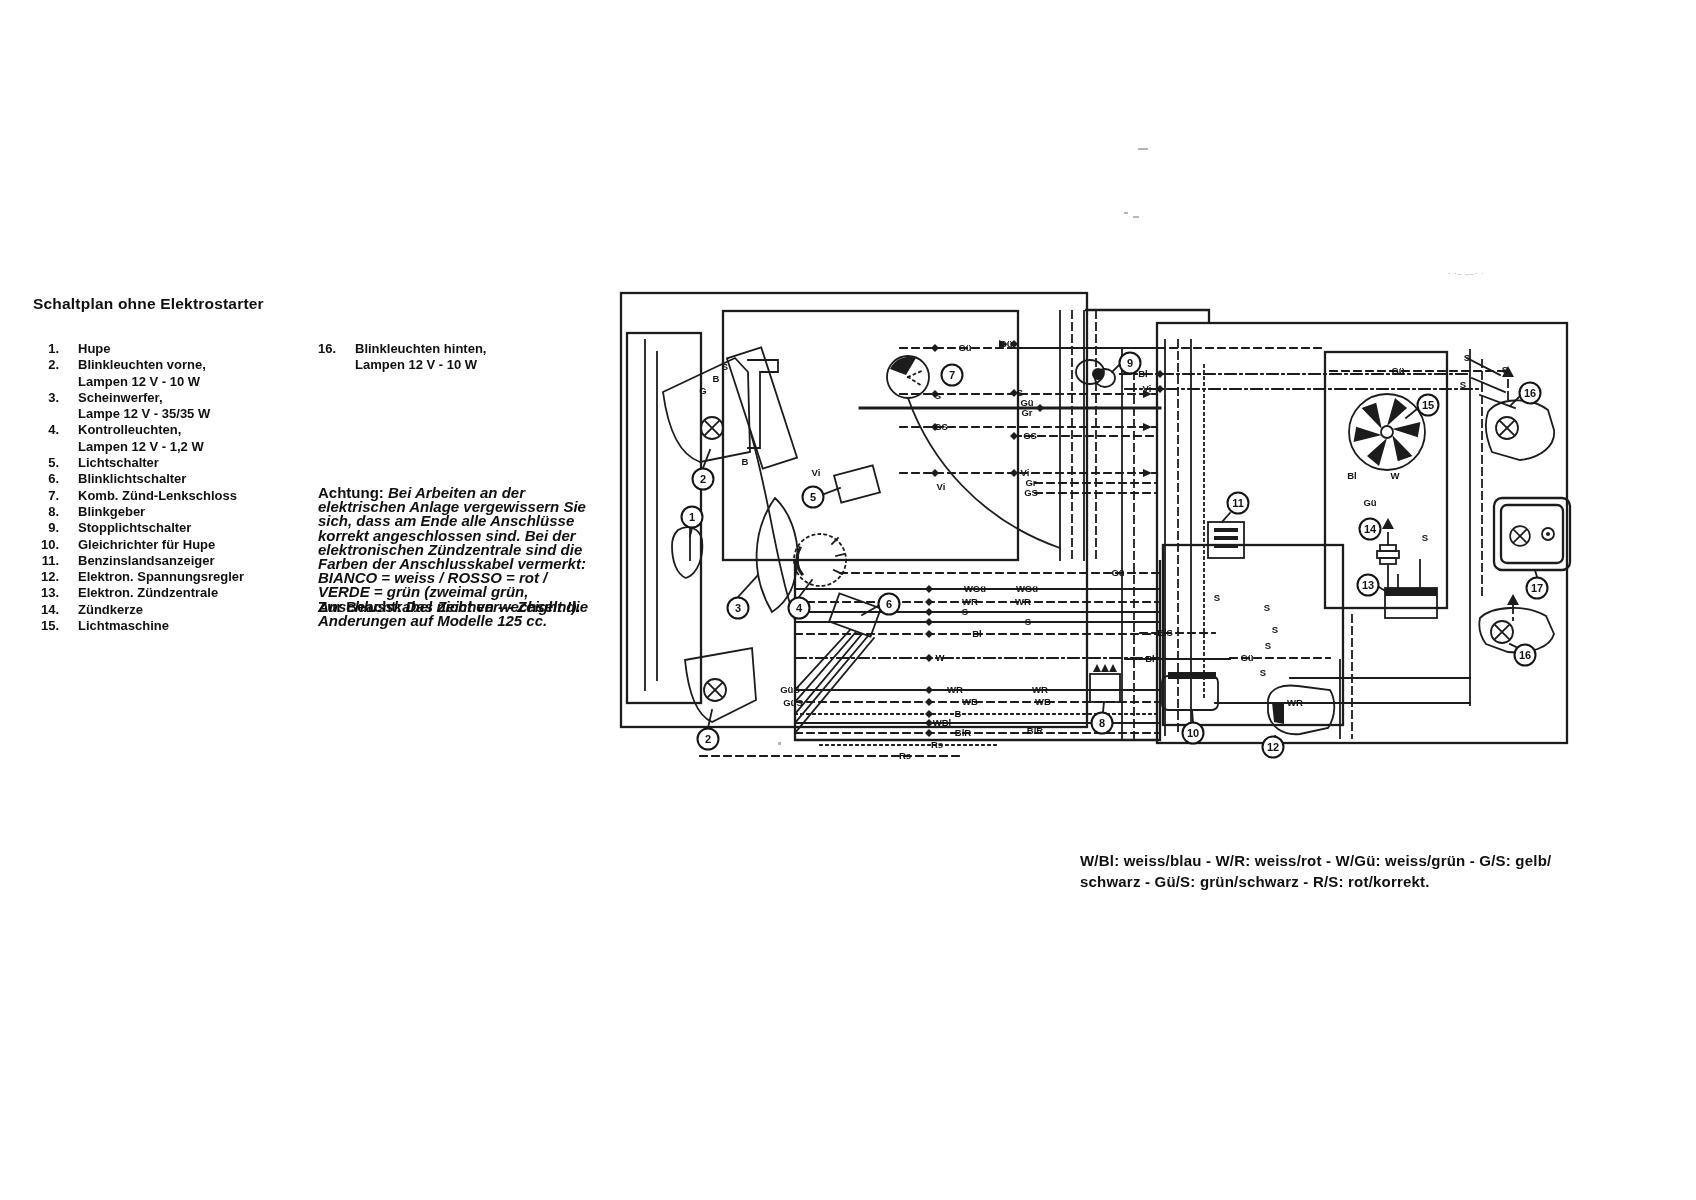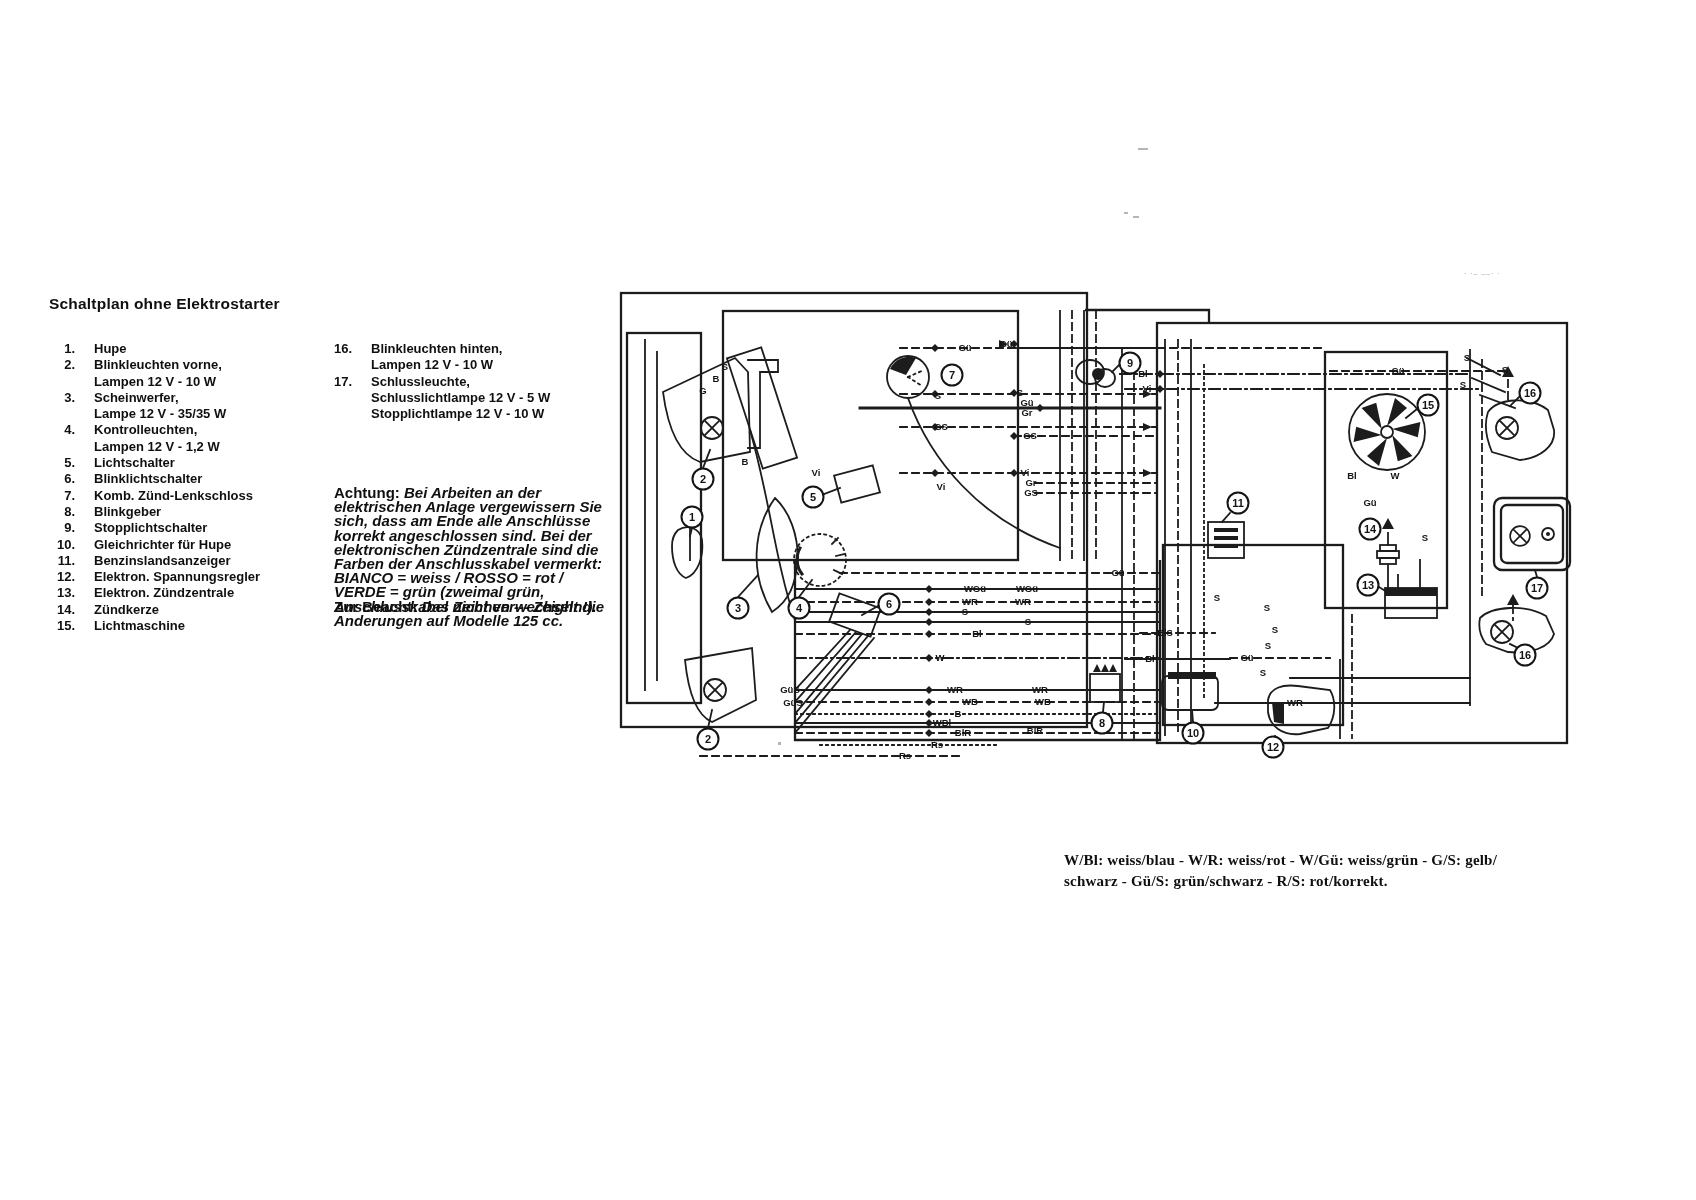--- a/index.html
+++ b/index.html
@@ -1,36 +1,36 @@
 <!DOCTYPE html>
 <html><head>
 <meta charset="utf-8">
 <style>
   html,body{margin:0;padding:0;}
   body{
     width:1696px;height:1200px;position:relative;background:#ffffff;
     font-family:"Liberation Sans",sans-serif;color:#101010;
     -webkit-font-smoothing:antialiased;
   }
-  .abs{position:absolute;margin-left:16px;}
+  .abs{position:absolute;}
   .page-title{left:33px;top:295px;font-size:15.5px;font-weight:bold;letter-spacing:.2px;}
   .legend-col{top:341px;font-size:13px;font-weight:bold;line-height:16.3px;}
   #legend-col-1{left:35px;width:285px;}
   #legend-col-2{left:312px;width:240px;}
   .lrow{display:flex;}
   .lnum{width:24px;text-align:right;margin-right:8px;flex:0 0 auto;}
   .llines{flex:1;padding-left:11px;}
   .notes{left:318px;width:276px;font-size:15px;line-height:14.2px;}
   #note-achtung{top:486px;}
   #note-beacht{top:600px;}
   .note-label{font-weight:bold;font-style:normal;}
   .note-body{font-style:italic;font-weight:bold;}
   .color-legend{font-size:15px;font-weight:bold;line-height:21px;letter-spacing:.2px;}
   #color-legend-left{left:527px;top:860px;width:505px;}
-  #color-legend-right{left:1048px;top:850px;width:512px;font-family:Liberation Serif, serif;}
+  #color-legend-right{left:1080px;top:850px;width:512px;}
   .corner-noise{left:1448px;top:270px;font-size:7px;color:#a9a9a9;letter-spacing:1px;}
   svg#wiring{position:absolute;left:0;top:0;}
   .wire{stroke:#1c1c1c;fill:none;stroke-width:1.8;stroke-linecap:square;}
   .frame{stroke:#1c1c1c;fill:none;stroke-width:2.3;}
   .thick{stroke-width:3;}
   .dash{stroke-dasharray:7,5;}
   .dashdot{stroke-dasharray:11,4,2,4;}
   .dot{stroke-dasharray:2,4;}
   .fillb{fill:#1c1c1c;stroke:none;}
   .callout circle{fill:#ffffff;stroke:#141414;stroke-width:2;}
@@ -137,28 +137,20 @@
         <div>Lichtmaschine</div>
       </span>
     </div>
   </div>
 <div class="abs legend-col" id="legend-col-2">
     <div class="lrow">
       <span class="lnum">16.</span>
       <span class="llines">
         <div>Blinkleuchten hinten,</div>
         <div>Lampen 12 V - 10 W</div>
-      </span>
-    </div>
-    <div class="lrow">
-      <span class="lnum">17.</span>
-      <span class="llines">
-        <div>Schlussleuchte,</div>
-        <div>Schlusslichtlampe 12 V - 5 W</div>
-        <div>Stopplichtlampe 12 V - 10 W</div>
       </span>
     </div>
   </div>
 
 <div class="abs notes" id="note-achtung"><span class="note-label">Achtung:</span><span class="note-body"> Bei Arbeiten an der elektrischen Anlage vergewissern Sie sich, dass am Ende alle Anschlüsse korrekt angeschlossen sind. Bei der elektronischen Zündzentrale sind die Farben der Anschlusskabel vermerkt: BIANCO = weiss / ROSSO = rot / VERDE = grün (zweimal grün, Anschlusskabel nicht verwechseln!).</span></div>
 
 <div class="abs notes" id="note-beacht"><span class="note-label">Zur Beacht:</span><span class="note-body"> Das Zeichen --- Zeight die Anderungen auf Modelle 125 cc.</span></div>
 
 <div class="abs color-legend" id="color-legend-left">
 </div>

